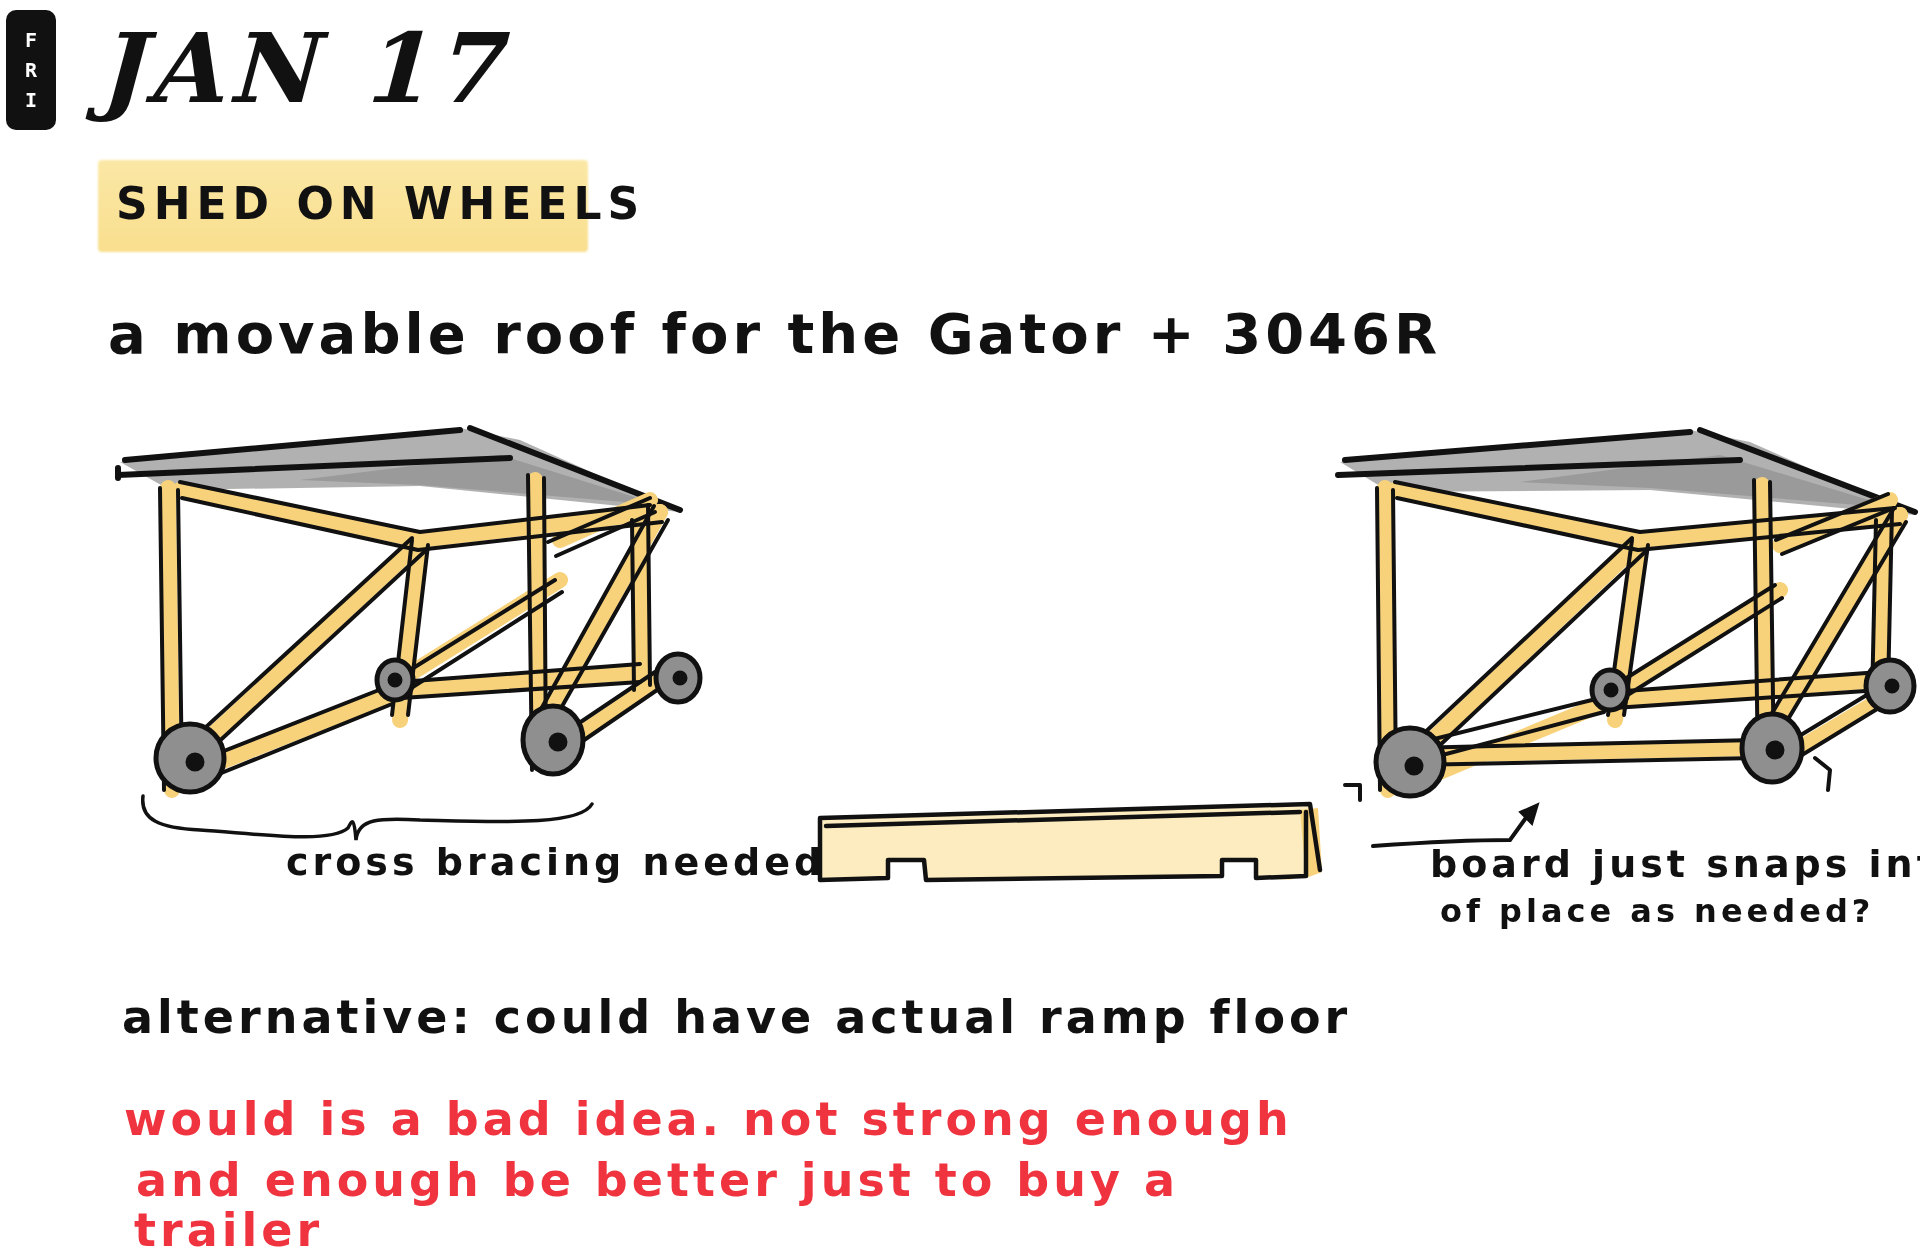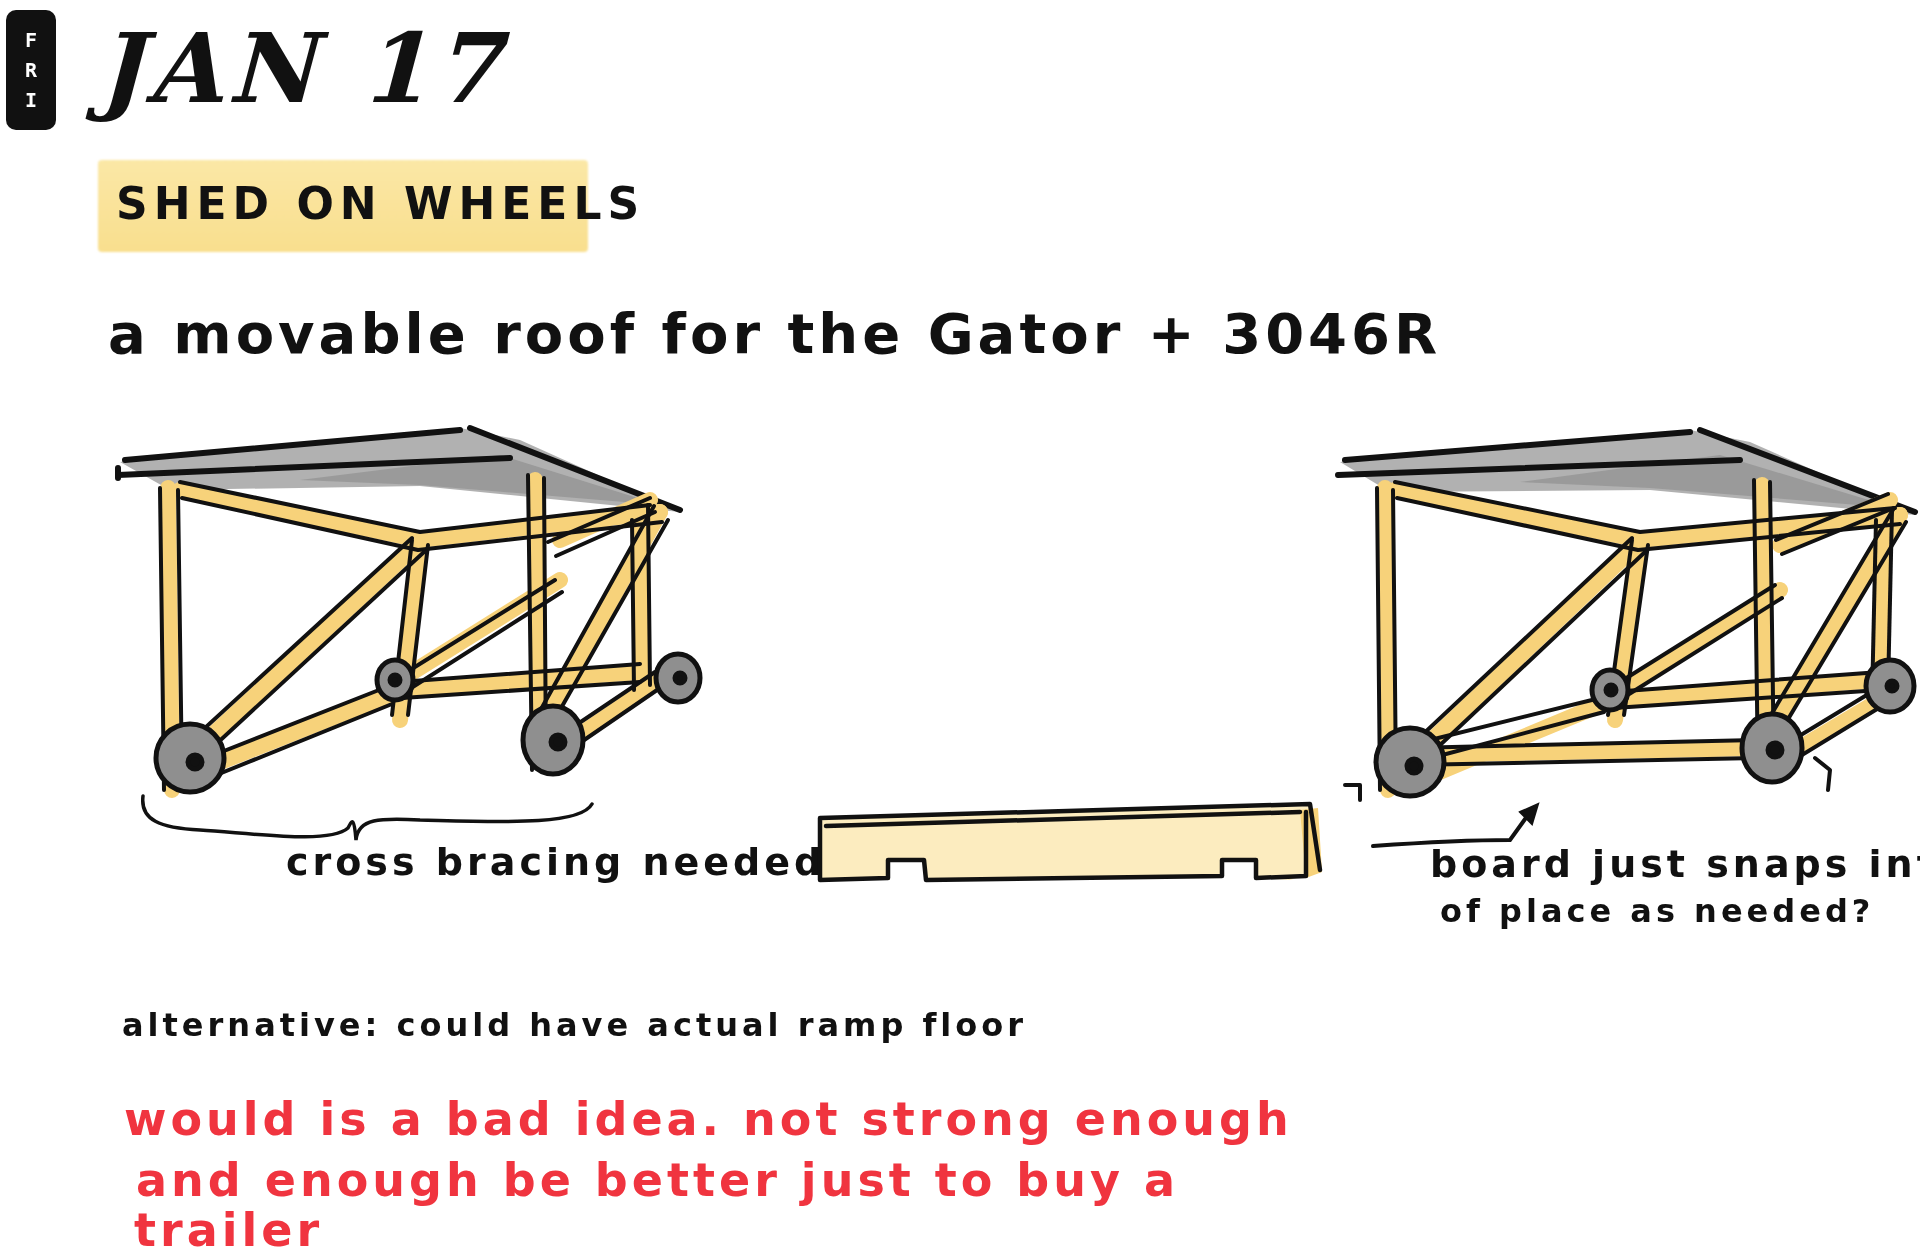--- a/index.html
+++ b/index.html
@@ -13,21 +13,21 @@
   #date-title { left:104px; top:12px; font-family:"DejaVu Serif", serif; font-size:96px; font-weight:bold;
                 font-style:italic; letter-spacing:6px; color:#111; transform:skewX(-4deg); }
   #highlight { left:98px; top:160px; width:490px; height:92px;
                background:linear-gradient(180deg,#fbe8a6 0%,#fae39a 50%,#f9df8e 100%);
                filter:blur(1.2px); border-radius:4px; }
   #section-title { left:116px; top:178px; font-size:44px; letter-spacing:6px; color:#111; }
   #subtitle { left:108px; top:282px; font-size:56px; letter-spacing:4px;margin-top:19px; }
   #brace-label { left:286px; top:840px; font-size:38px; letter-spacing:4px;text-align:center; }
   #annotation-1 { left:1430px; top:842px; font-size:38px; letter-spacing:4px; }
   #annotation-2 { left:1440px; top:892px; font-size:32px; letter-spacing:4px; }
-  #alt-line { left:122px; top:990px; font-size:32px; letter-spacing:4px;margin-top:16px; }
+  #alt-line { left:122px; top:990px; font-size:46px; letter-spacing:4px; }
   .red { color:#f0343f; font-size:46px; letter-spacing:4px; }
   #red-1 { left:124px; top:1092px; }
   #red-2 { left:136px; top:1153px; }
   #red-3 { left:134px; top:1203px; }
   svg { position:absolute; overflow:visible; }
 </style>
 </head>
 <body>
 
 <div id="day-badge" class="abs">

